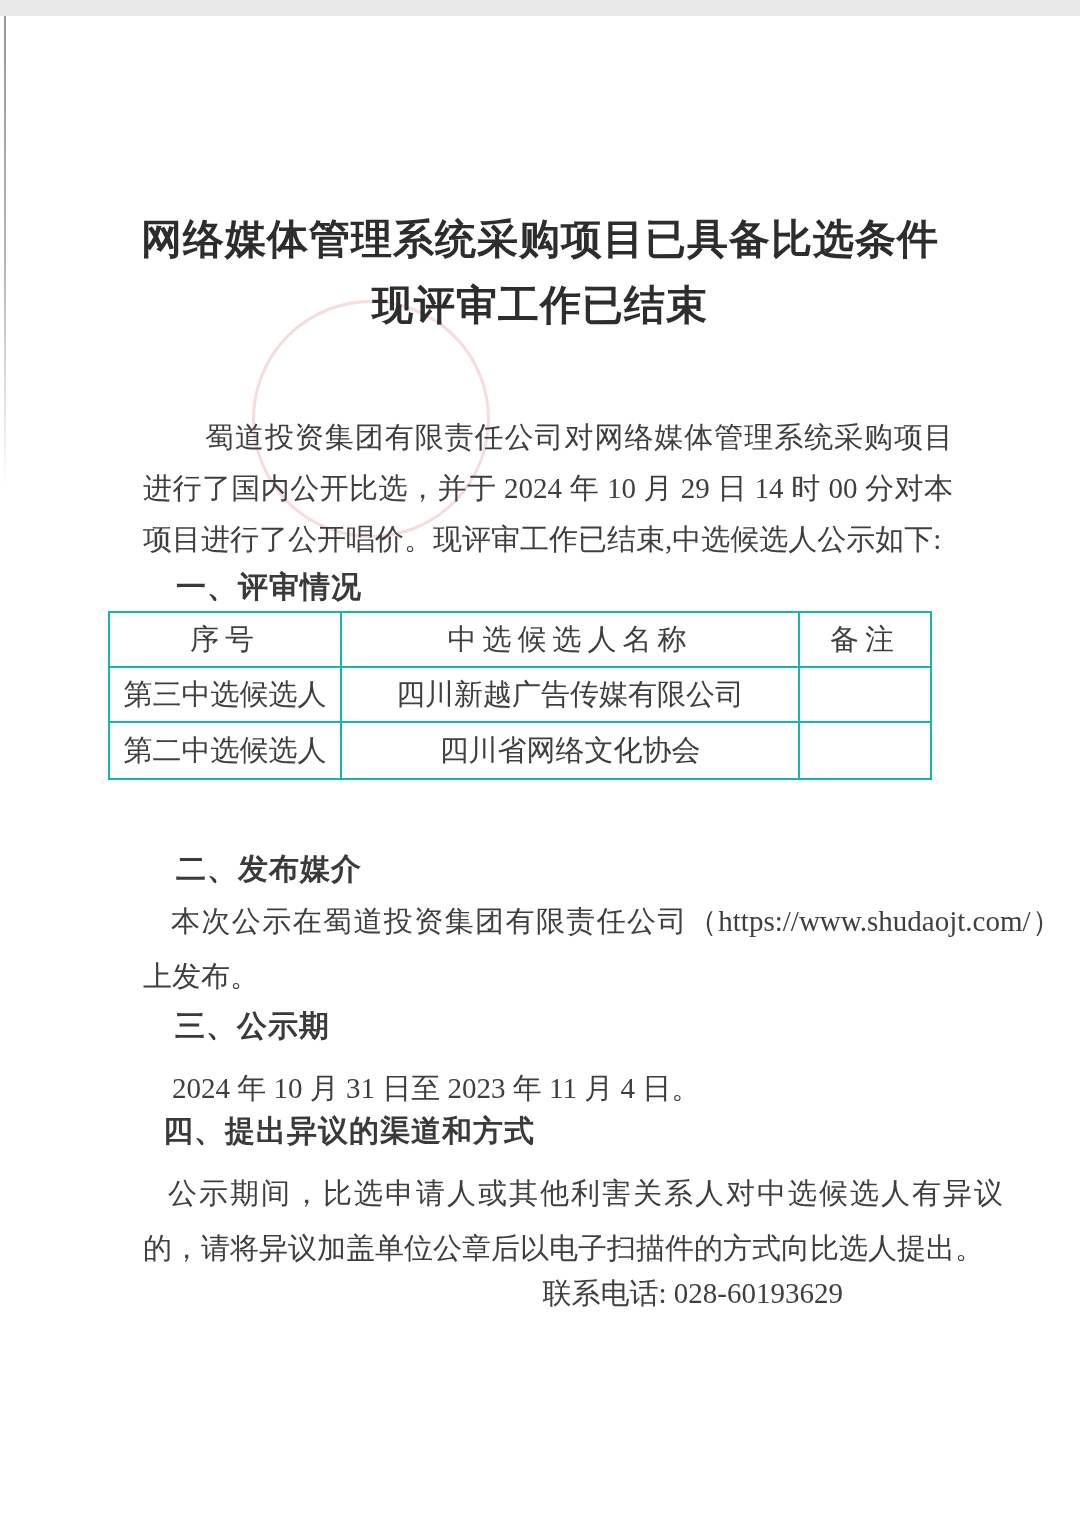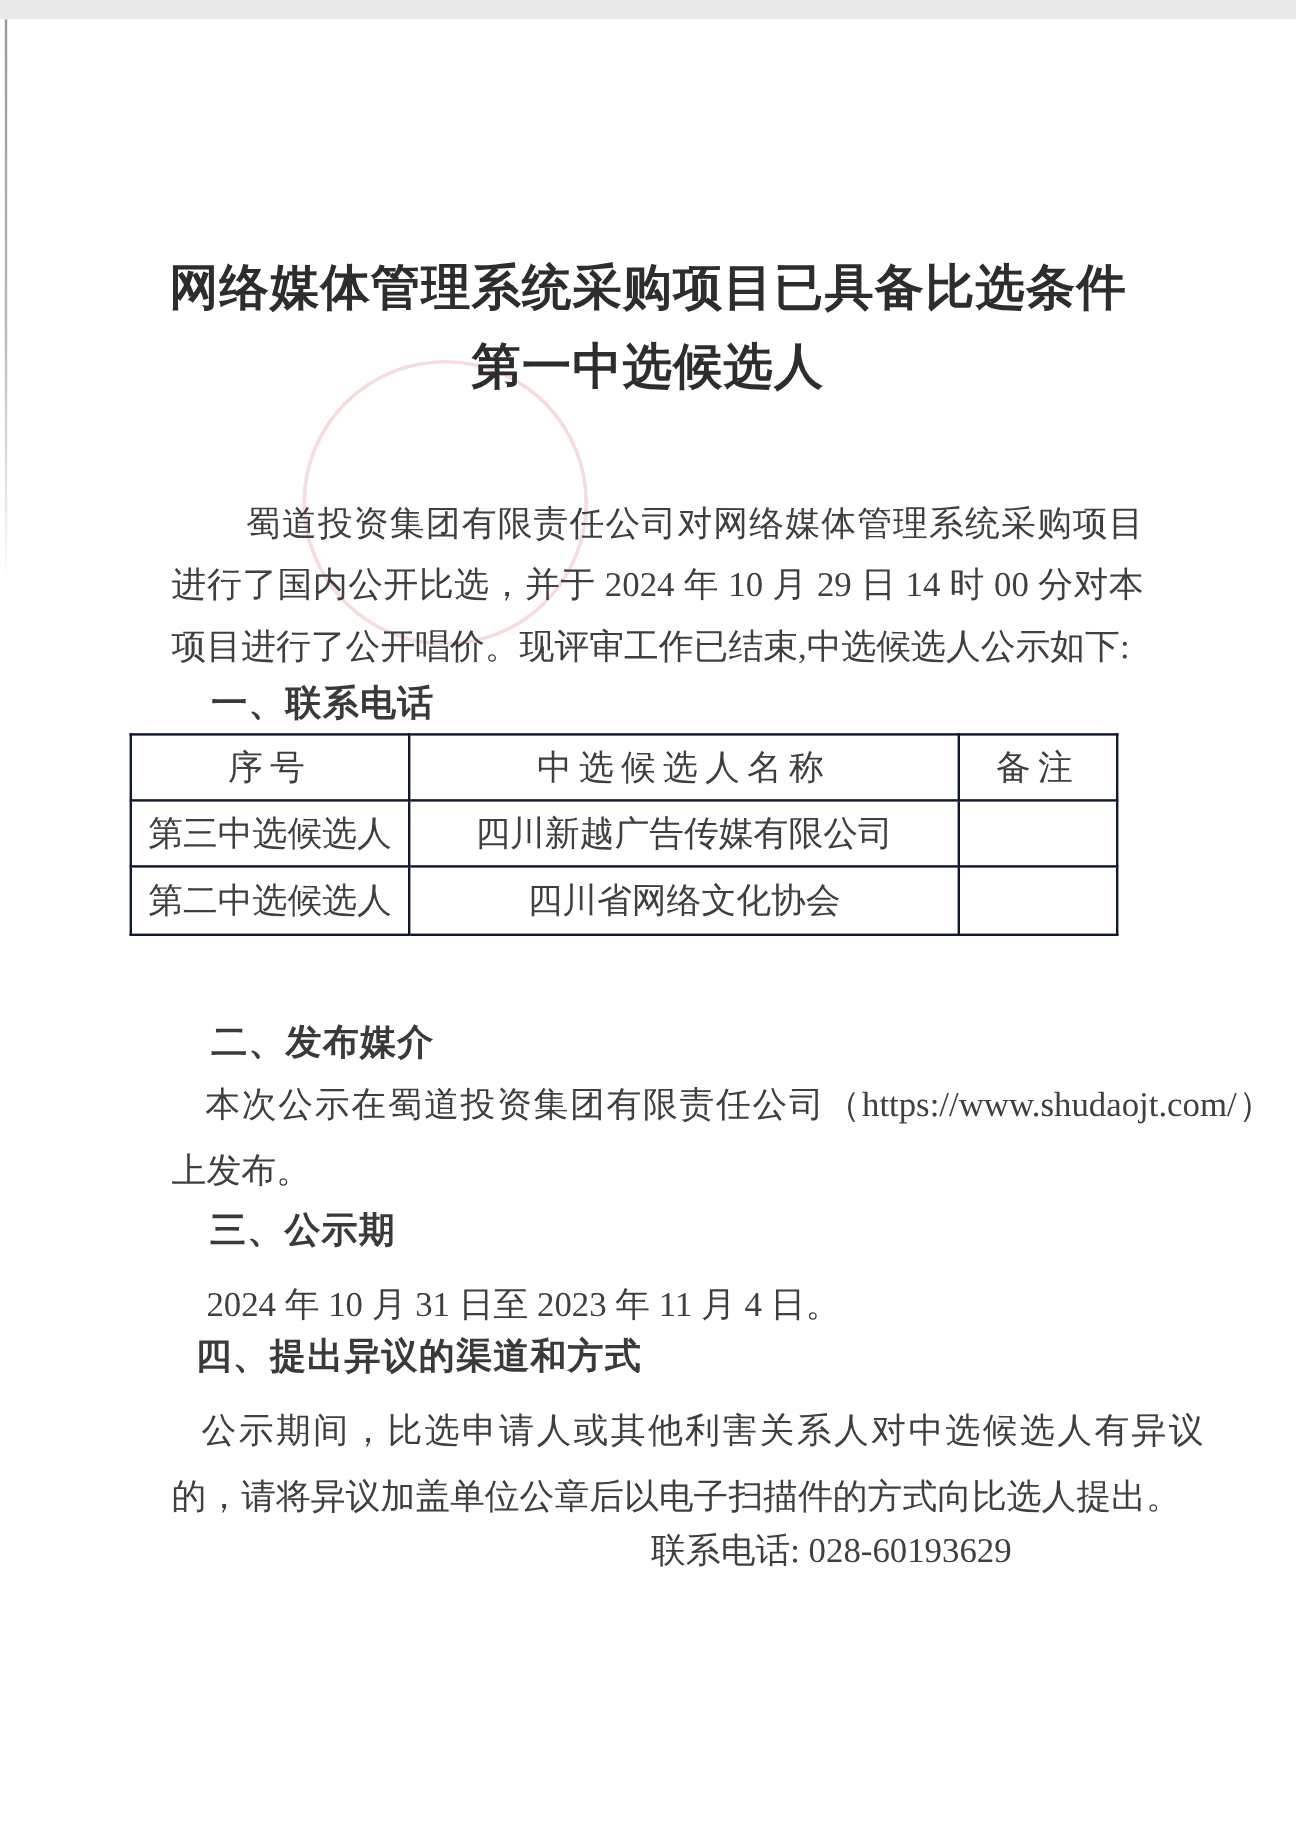--- a/index.html
+++ b/index.html
@@ -39,21 +39,21 @@
   .hd-objection { top:1098px; text-indent:20px; }
   table.candidates {
     position:absolute; top:595px; left:108px; width:822px;
     border-collapse:collapse; table-layout:fixed;
     font-size:29px; color:#3f3f3f;
   }
   table.candidates col.c1 { width:232px; }
   table.candidates col.c2 { width:458px; }
   table.candidates col.c3 { width:132px; }
   table.candidates th, table.candidates td {
-    border:2px solid #0f172a; padding:0;
+    border:2px solid #14b8a6; padding:0;
     text-align:center; vertical-align:middle; font-weight:400;
   }
   table.candidates thead tr { height:55px; }
   table.candidates tbody tr { height:55px; }
   table.candidates tbody tr:last-child { height:57px; }
   table.candidates th { letter-spacing:6px; }
   .p-media  { top:878px;  width:918px; text-indent:28px; line-height:55px; }
   .p-period { top:1045px; width:840px; text-indent:29px; line-height:55px; }
   .p-object { top:1150px; width:860px; text-indent:25px; line-height:55px; }
   .p-phone  { top:1257px; width:700px; text-indent:30px; line-height:40px; text-align:right; }
@@ -61,26 +61,26 @@
 </head>
 <body>
 
 <div class="page">
 
   <div class="scan-line"></div>
   <div class="seal"></div>
 
   <div class="title-block">
     <div>网络媒体管理系统采购项目已具备比选条件</div>
-    <div>第一中选候选人</div>
+    <div>现评审工作已结束</div>
   </div>
 
   <p class="para intro">蜀道投资集团有限责任公司对网络媒体管理系统采购项目进行了国内公开比选，并于 2024 年 10 月 29 日 14 时 00 分对本项目进行了公开唱价。现评审工作已结束,中选候选人公示如下:</p>
 
-  <h2 class="hd hd-review">一、联系电话</h2>
+  <h2 class="hd hd-review">一、评审情况</h2>
 
   <table class="candidates">
     <colgroup>
         <col class="c1">
         <col class="c2">
         <col class="c3">
       </colgroup>
     <thead>
       <tr>
         <th>序号</th>

